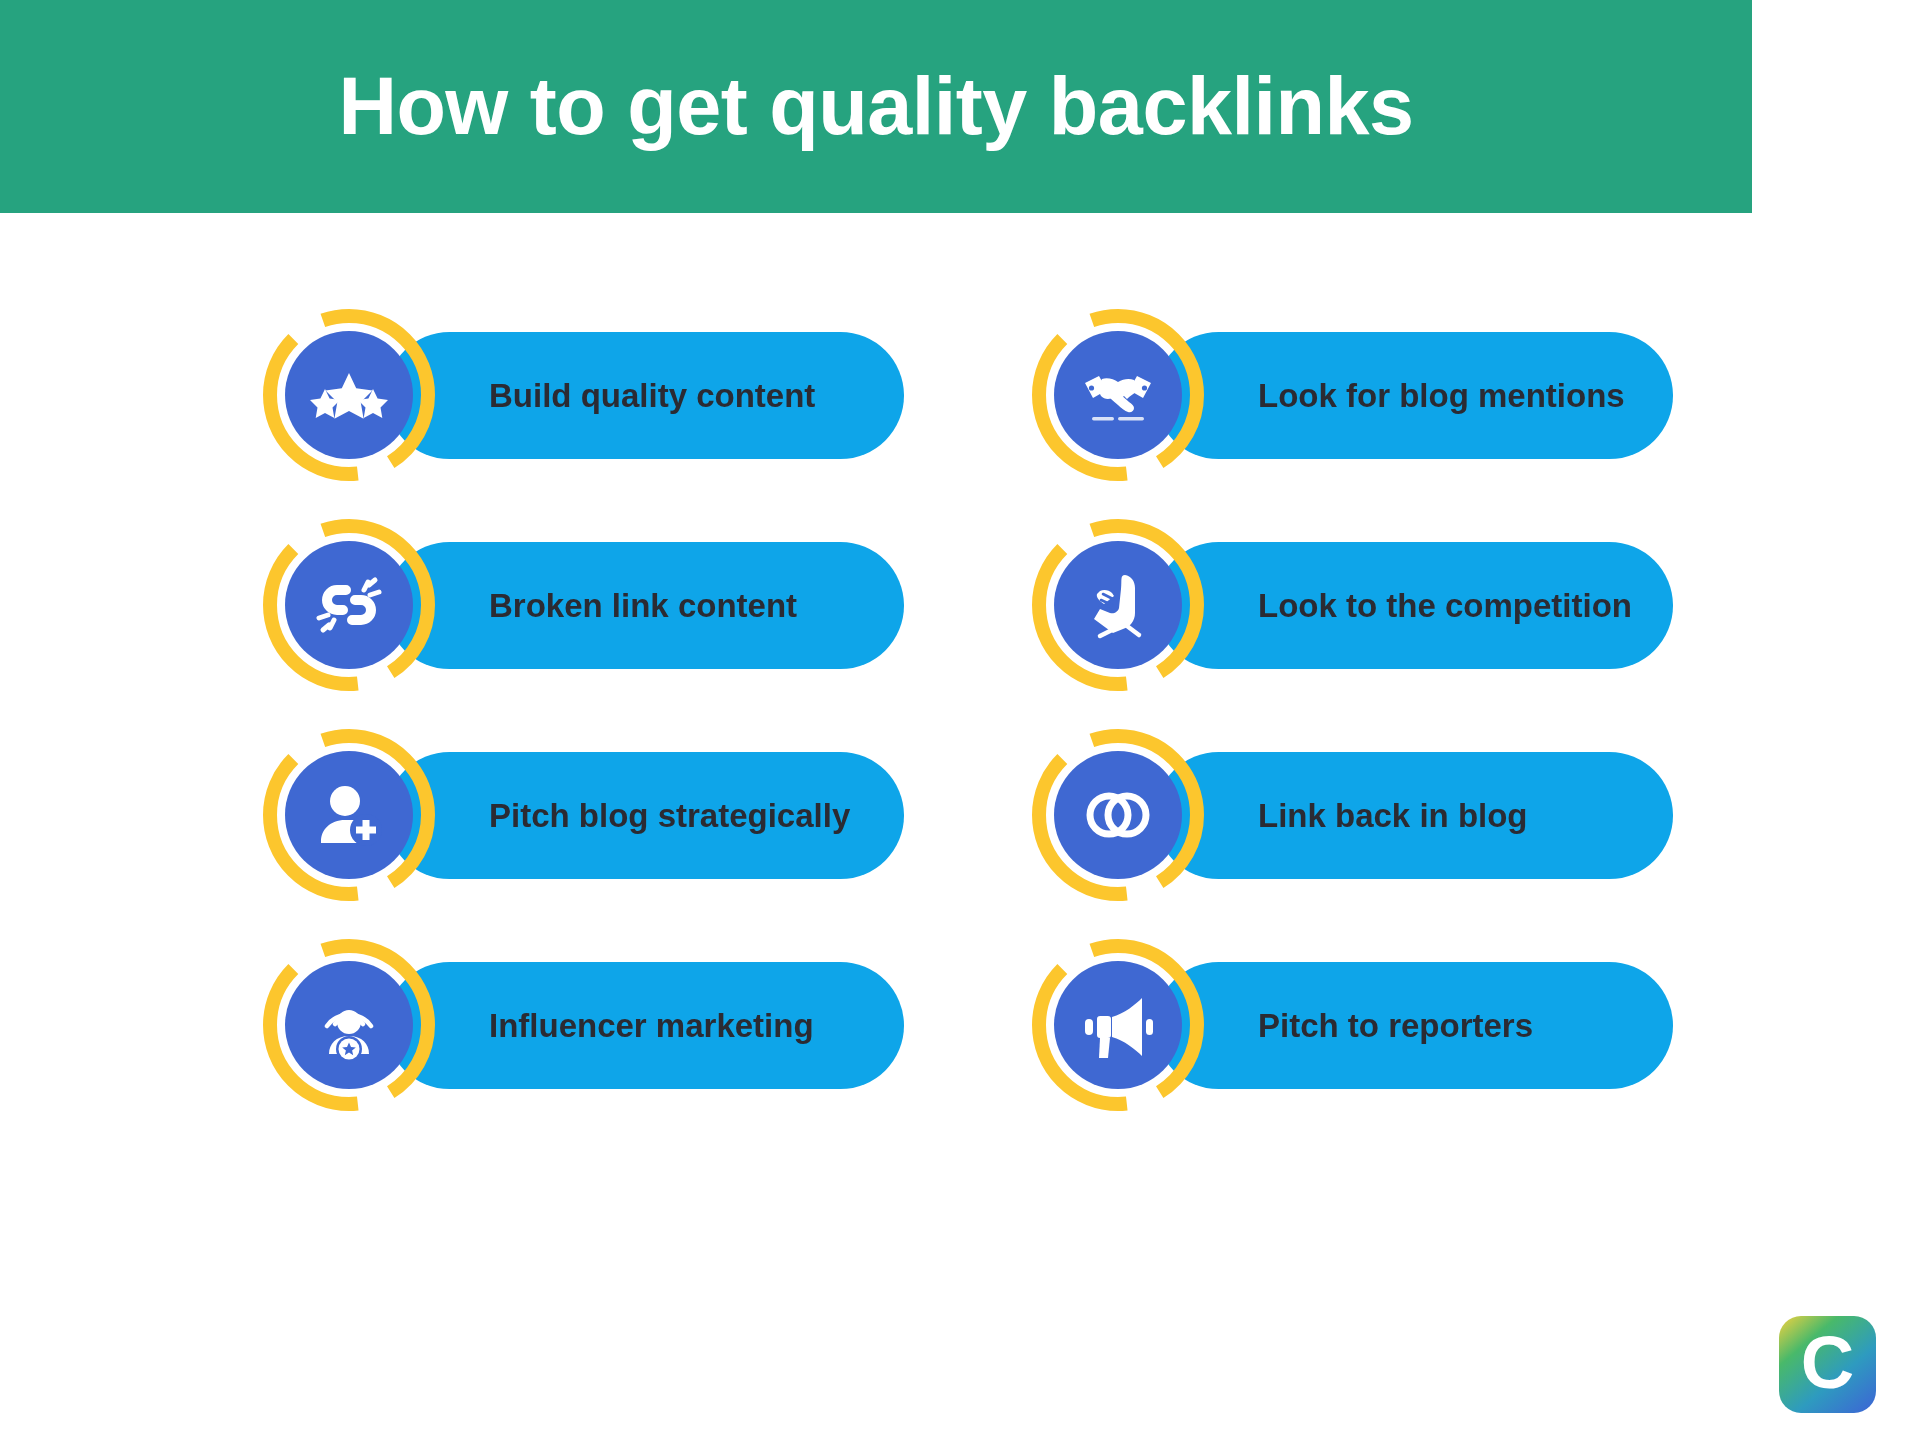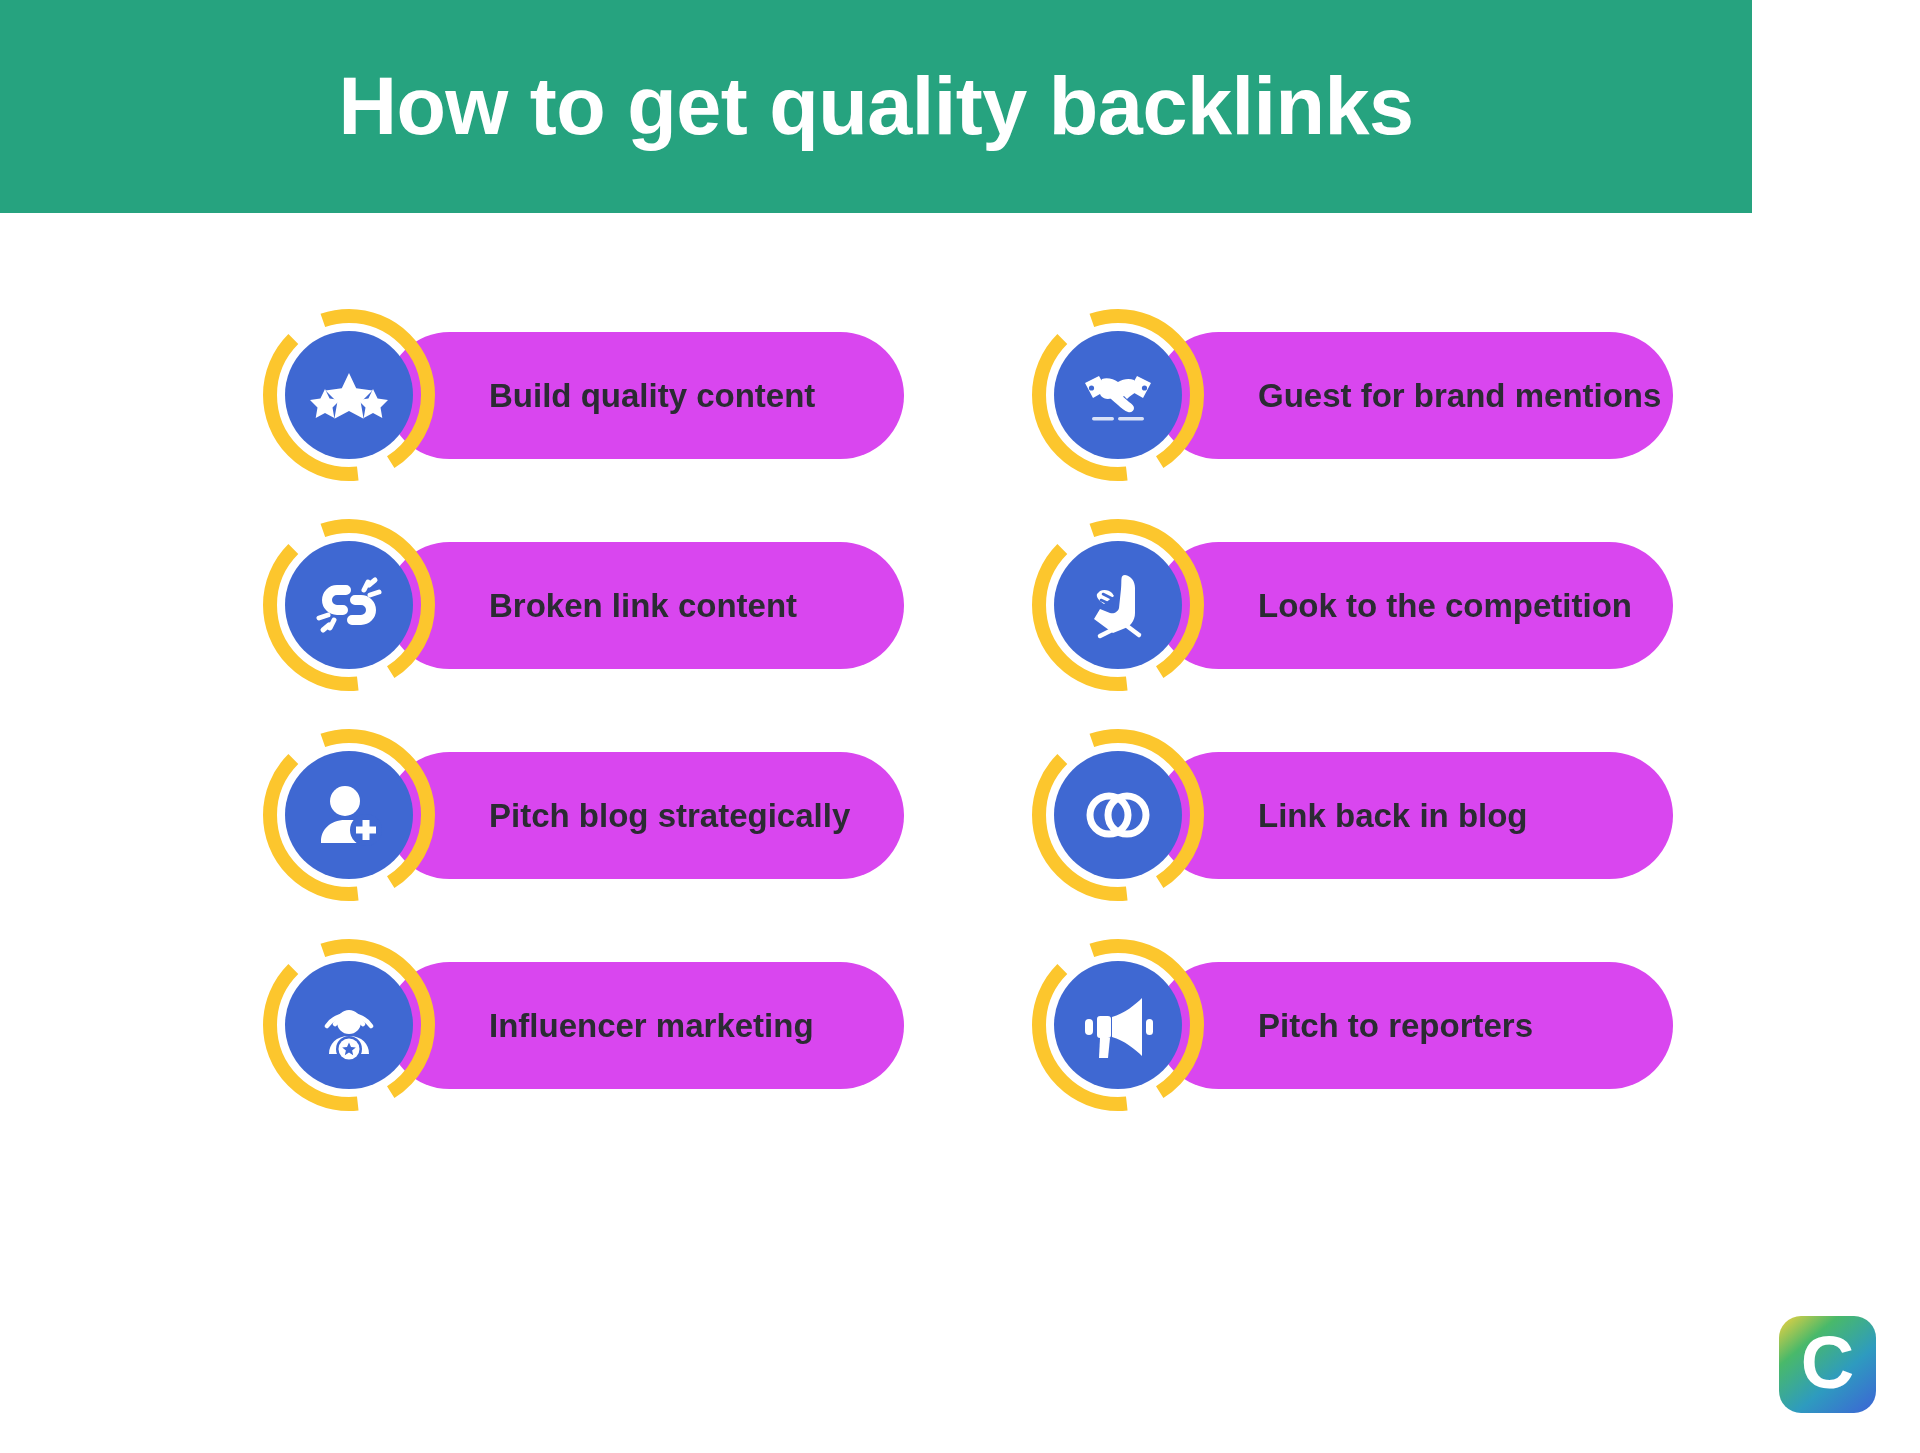--- a/index.html
+++ b/index.html
@@ -67,21 +67,21 @@
     align-items: center;
   }
 
   
   .pill {
     position: absolute;
     left: 127px;
     top: 27px;
     width: 518px;
     height: 127px;
-    background: #d946ef;
+    background: #0ea5e9;
     border-radius: 64px;
     display: flex;
     align-items: center;
     box-sizing: border-box;
     padding-left: 103px;
   }
   .pill-label {
     font-size: 33px;
     font-weight: bold;
     color: #2b2b33;
@@ -243,21 +243,21 @@
         </div>
       </div>
 
 
     </div>
 
     <div class="column">
 
       <div class="item">
         <div class="pill">
-          <span class="pill-label">Guest for brand mentions</span>
+          <span class="pill-label">Look for blog mentions</span>
         </div>
         <div class="badge">
           <svg class="badge-ring" viewBox="0 0 180 180">
             <circle cx="90" cy="90" r="79" fill="none" stroke="#fcc62d" stroke-width="14" stroke-dasharray="195 35" stroke-dashoffset="115"></circle>
           </svg>
           <div class="badge-disc">
             <svg width="76" height="76" viewBox="0 0 76 76">
               <path fill="#ffffff" d="M5 26 L19 19 L27 33 L13 41 Z"></path>
               <path fill="#ffffff" d="M71 26 L57 19 L49 33 L63 41 Z"></path>
               <circle cx="11.5" cy="31" r="2.6" fill="#3f68d2"></circle>

